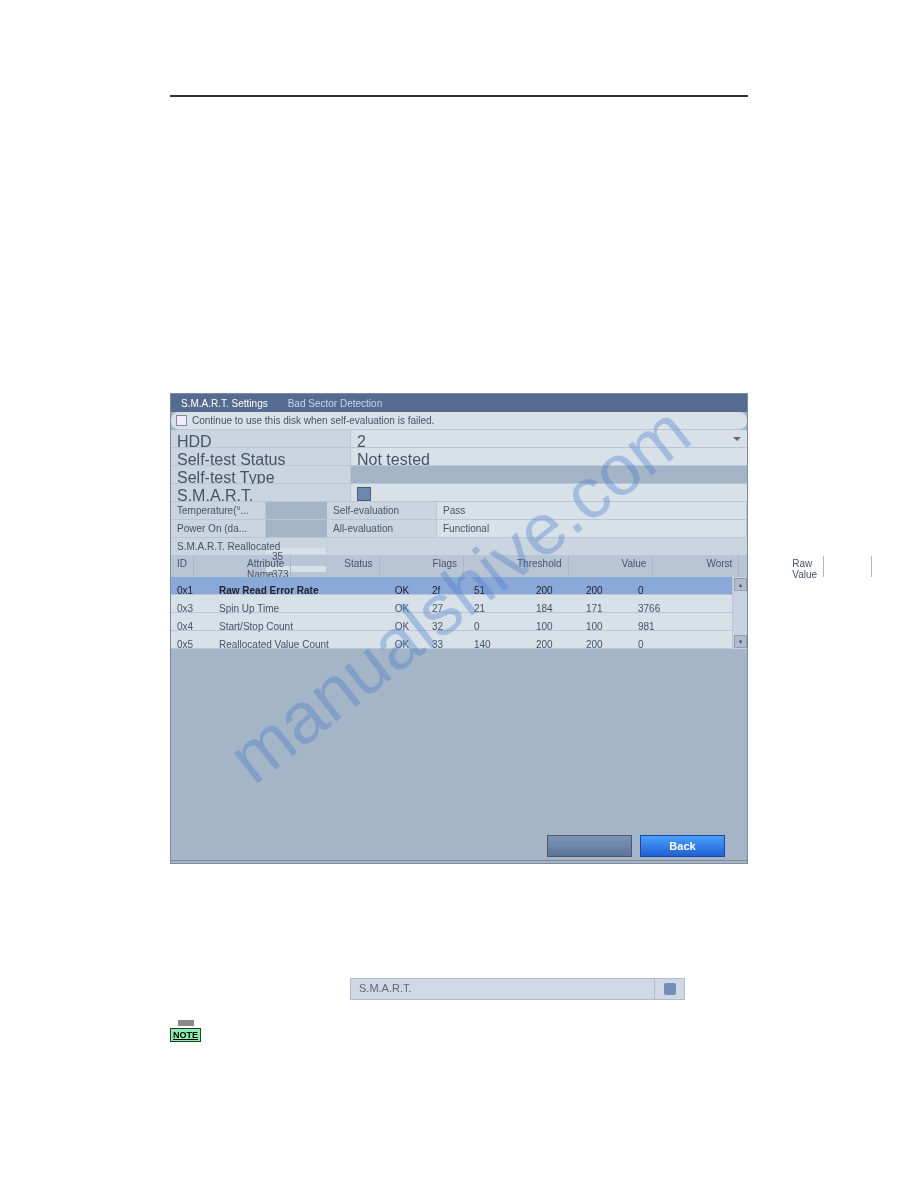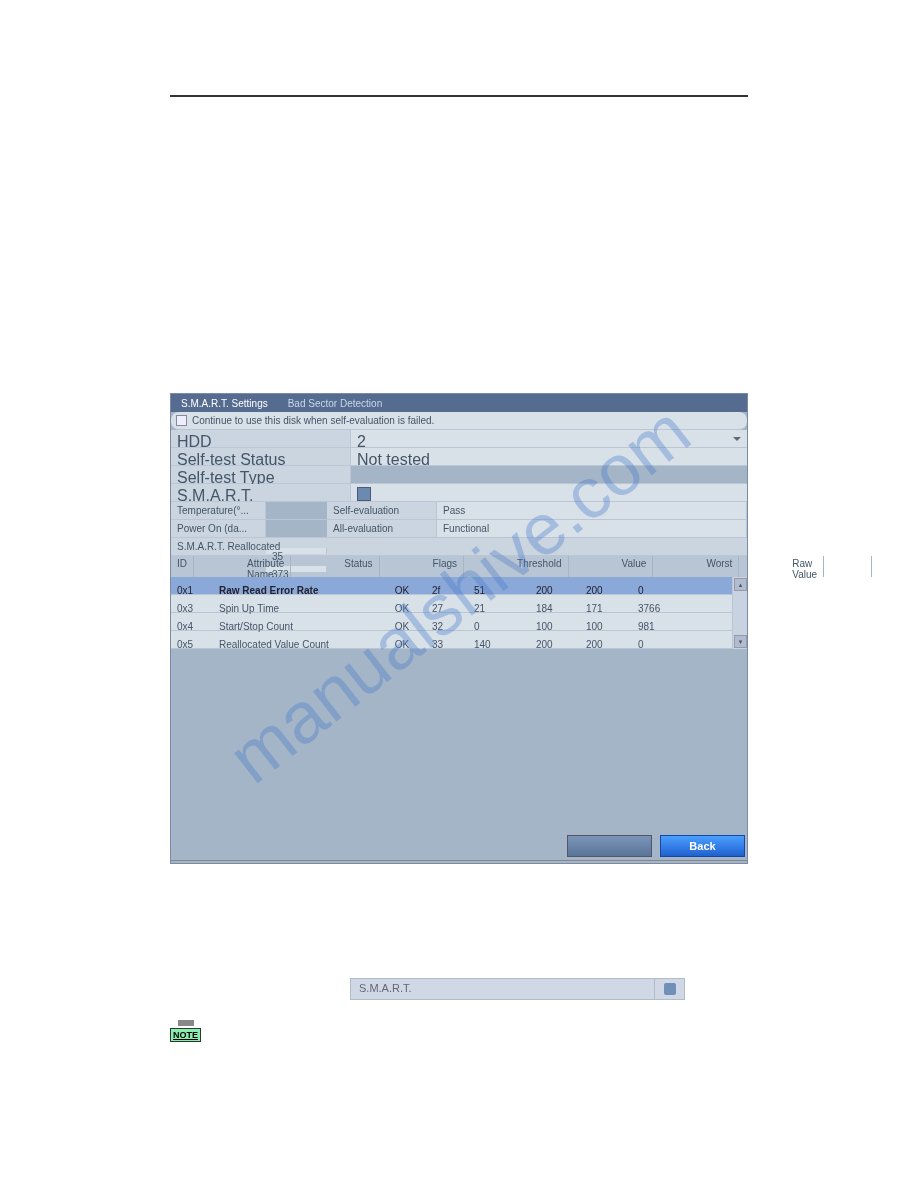--- a/index.html
+++ b/index.html
@@ -42,21 +42,21 @@
   .table-row:not(.selected) { background: #d8e0e8; }
   .td { padding: 8px 6px; }
   .scroll-btn { width: 13px; height: 13px; background: #b0bdd0; border: 1px solid #99a; margin: 1px; font-size: 7px; text-align: center; line-height: 11px; color: #556; }
   
   .body-area { display: flex; }
   .rows-area { flex: 1; }
   .scroll-area { width: 15px; background: #c8d2e0; border-left: 1px solid #bac5d5; display: flex; flex-direction: column; justify-content: space-between; }
   
   .empty-area { height: 180px; background: #a3b5c7; }
   
-  .button-bar { background: #a3b5c7; padding: 6px 2px; display: flex; justify-content: flex-end; gap: 8px; }
+  .button-bar { background: #a3b5c7; padding: 6px 22px; display: flex; justify-content: flex-end; gap: 8px; }
   .btn { width: 85px; height: 22px; font-size: 11px; border: 1px solid #556; cursor: pointer; display: flex; align-items: center; justify-content: center; }
   .btn.primary { background: linear-gradient(#4aa0ff, #2060d0); color: #fff; font-weight: bold; border-color: #1848a0; }
   .btn.disabled { background: linear-gradient(#7a95b8, #5a7598); color: #a0b0c8; }
   
   .hr-line { position: absolute; left: 170px; right: 170px; top: 860px; height: 1px; background: #888; }
   
   .smart-snippet { position: absolute; left: 350px; top: 978px; width: 335px; height: 22px; display: flex; }
   .snippet-label { flex: 1; background: #cfd8e4; border: 1px solid #b0bcc8; padding: 3px 8px; font-size: 11px; color: #667; }
   .snippet-icon { width: 30px; background: #cfd8e4; border: 1px solid #b0bcc8; border-left: none; display: flex; align-items: center; justify-content: center; }
   .gear { width: 12px; height: 12px; background: #7090b8; border-radius: 2px; }

